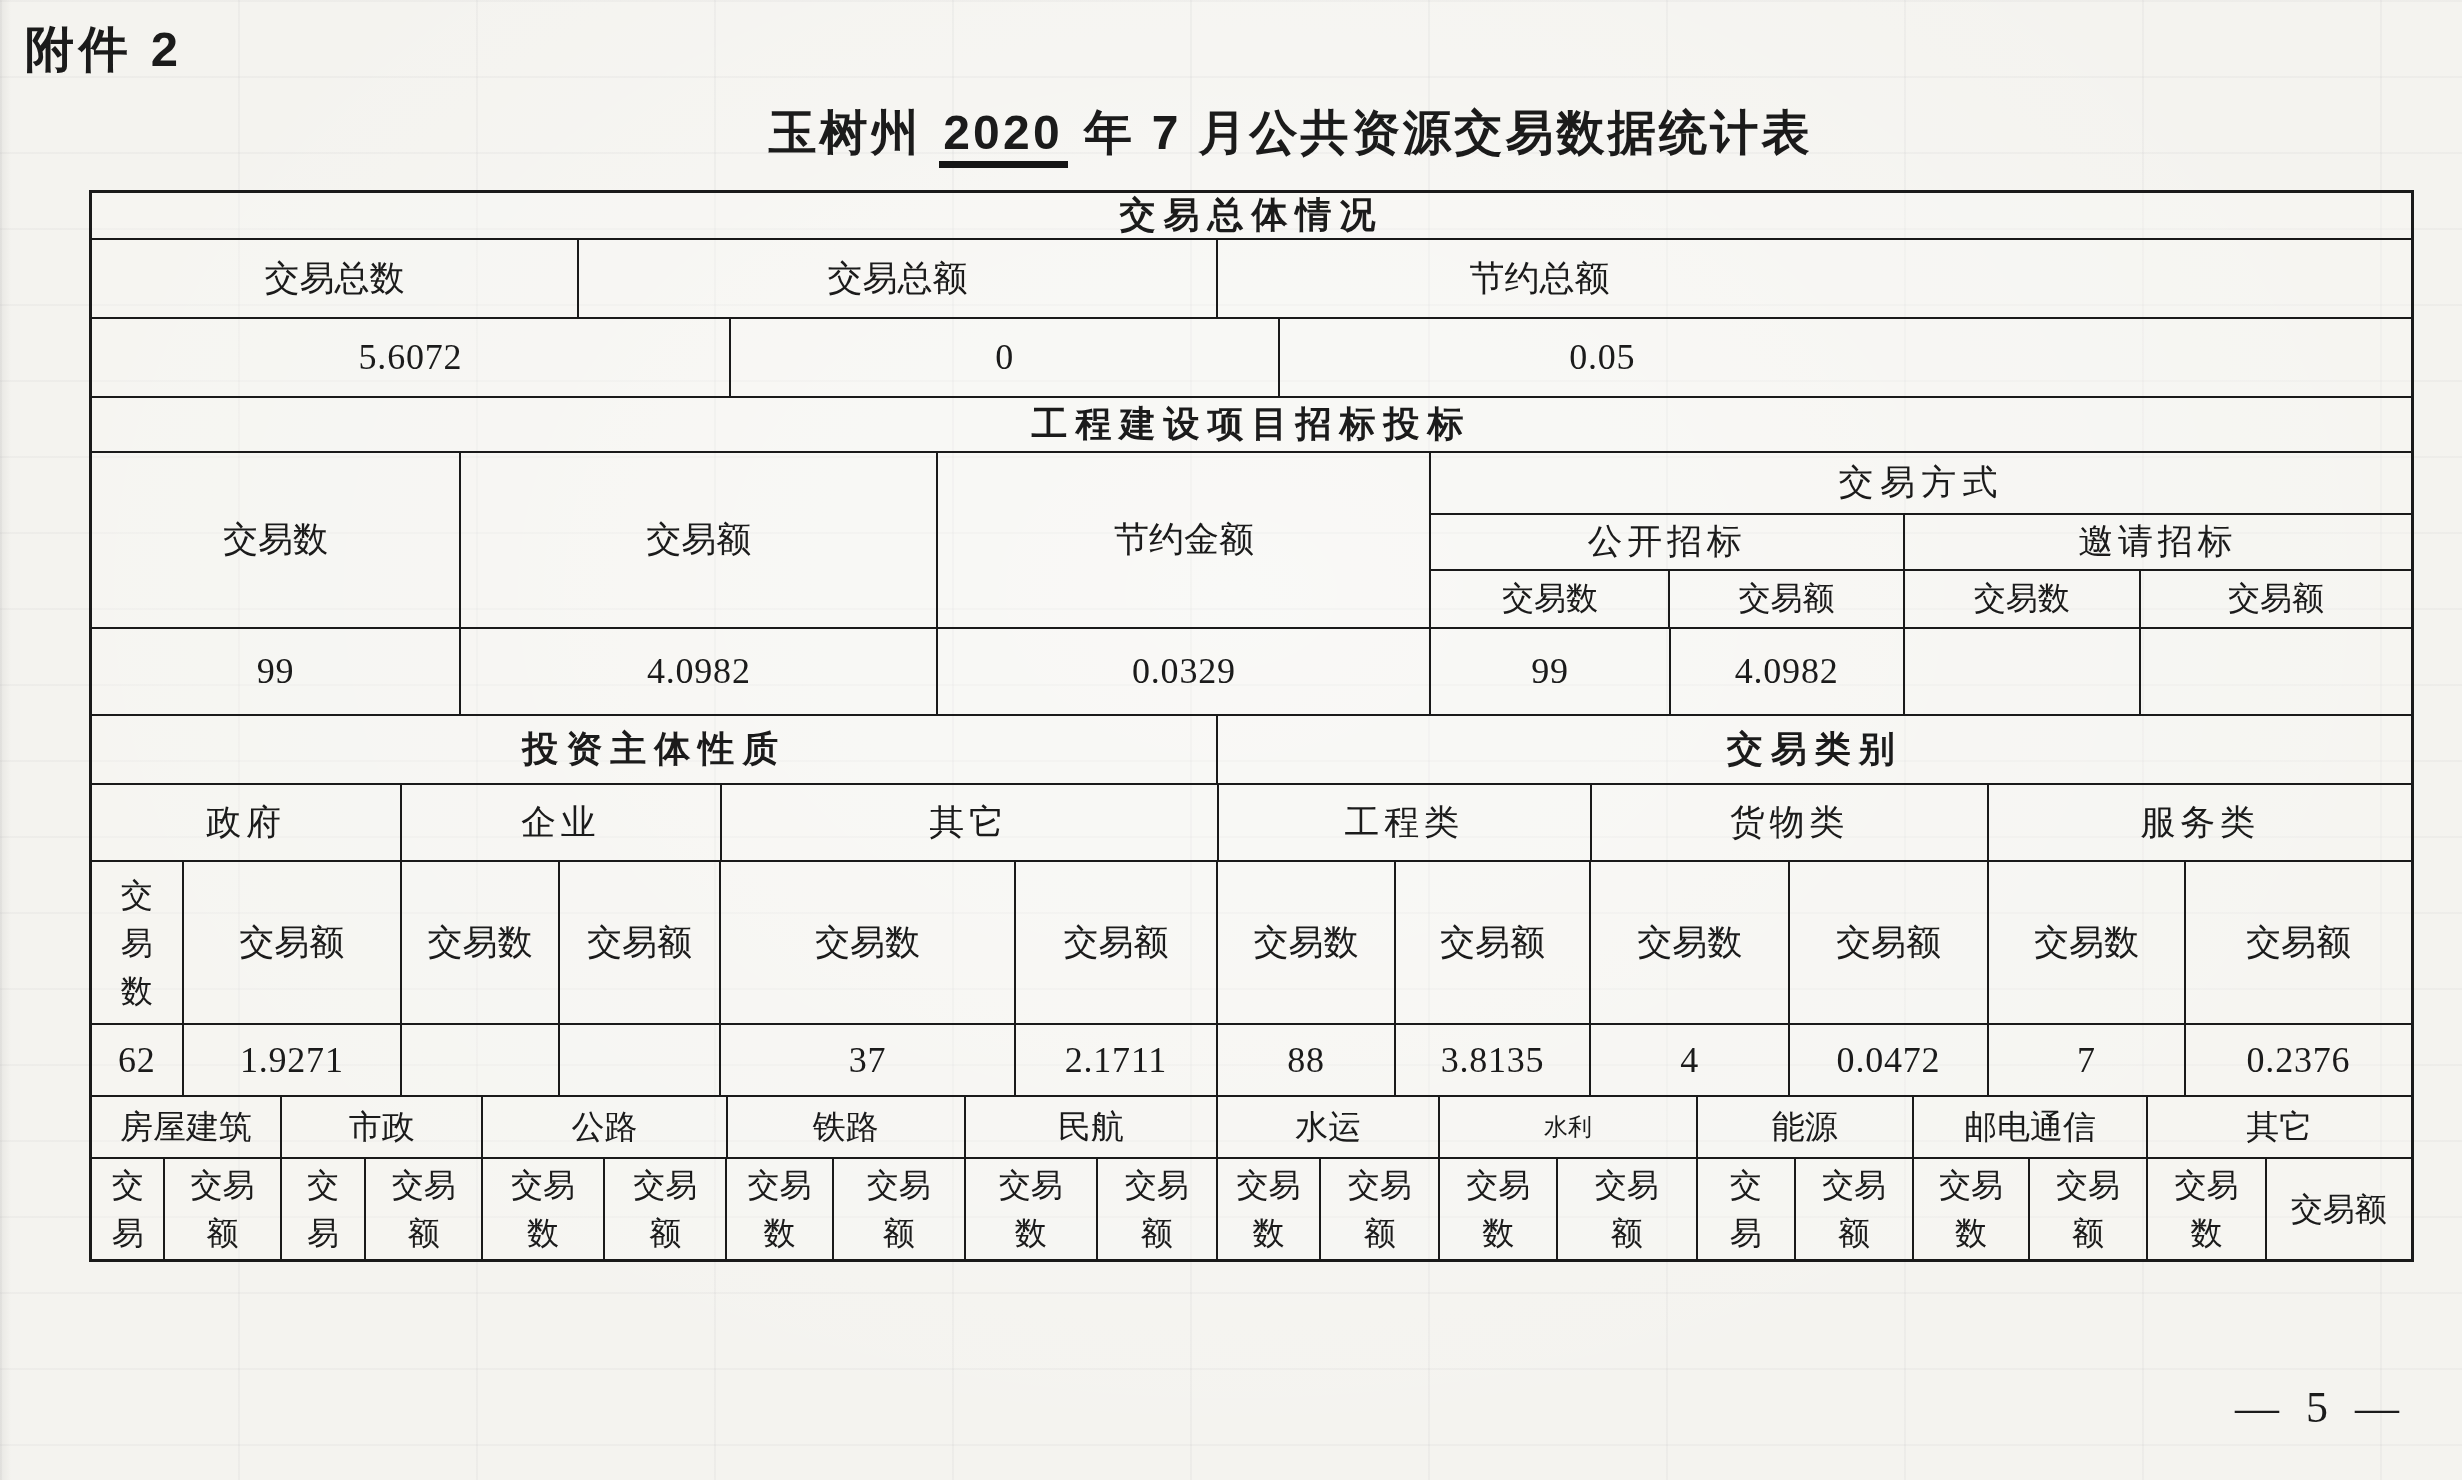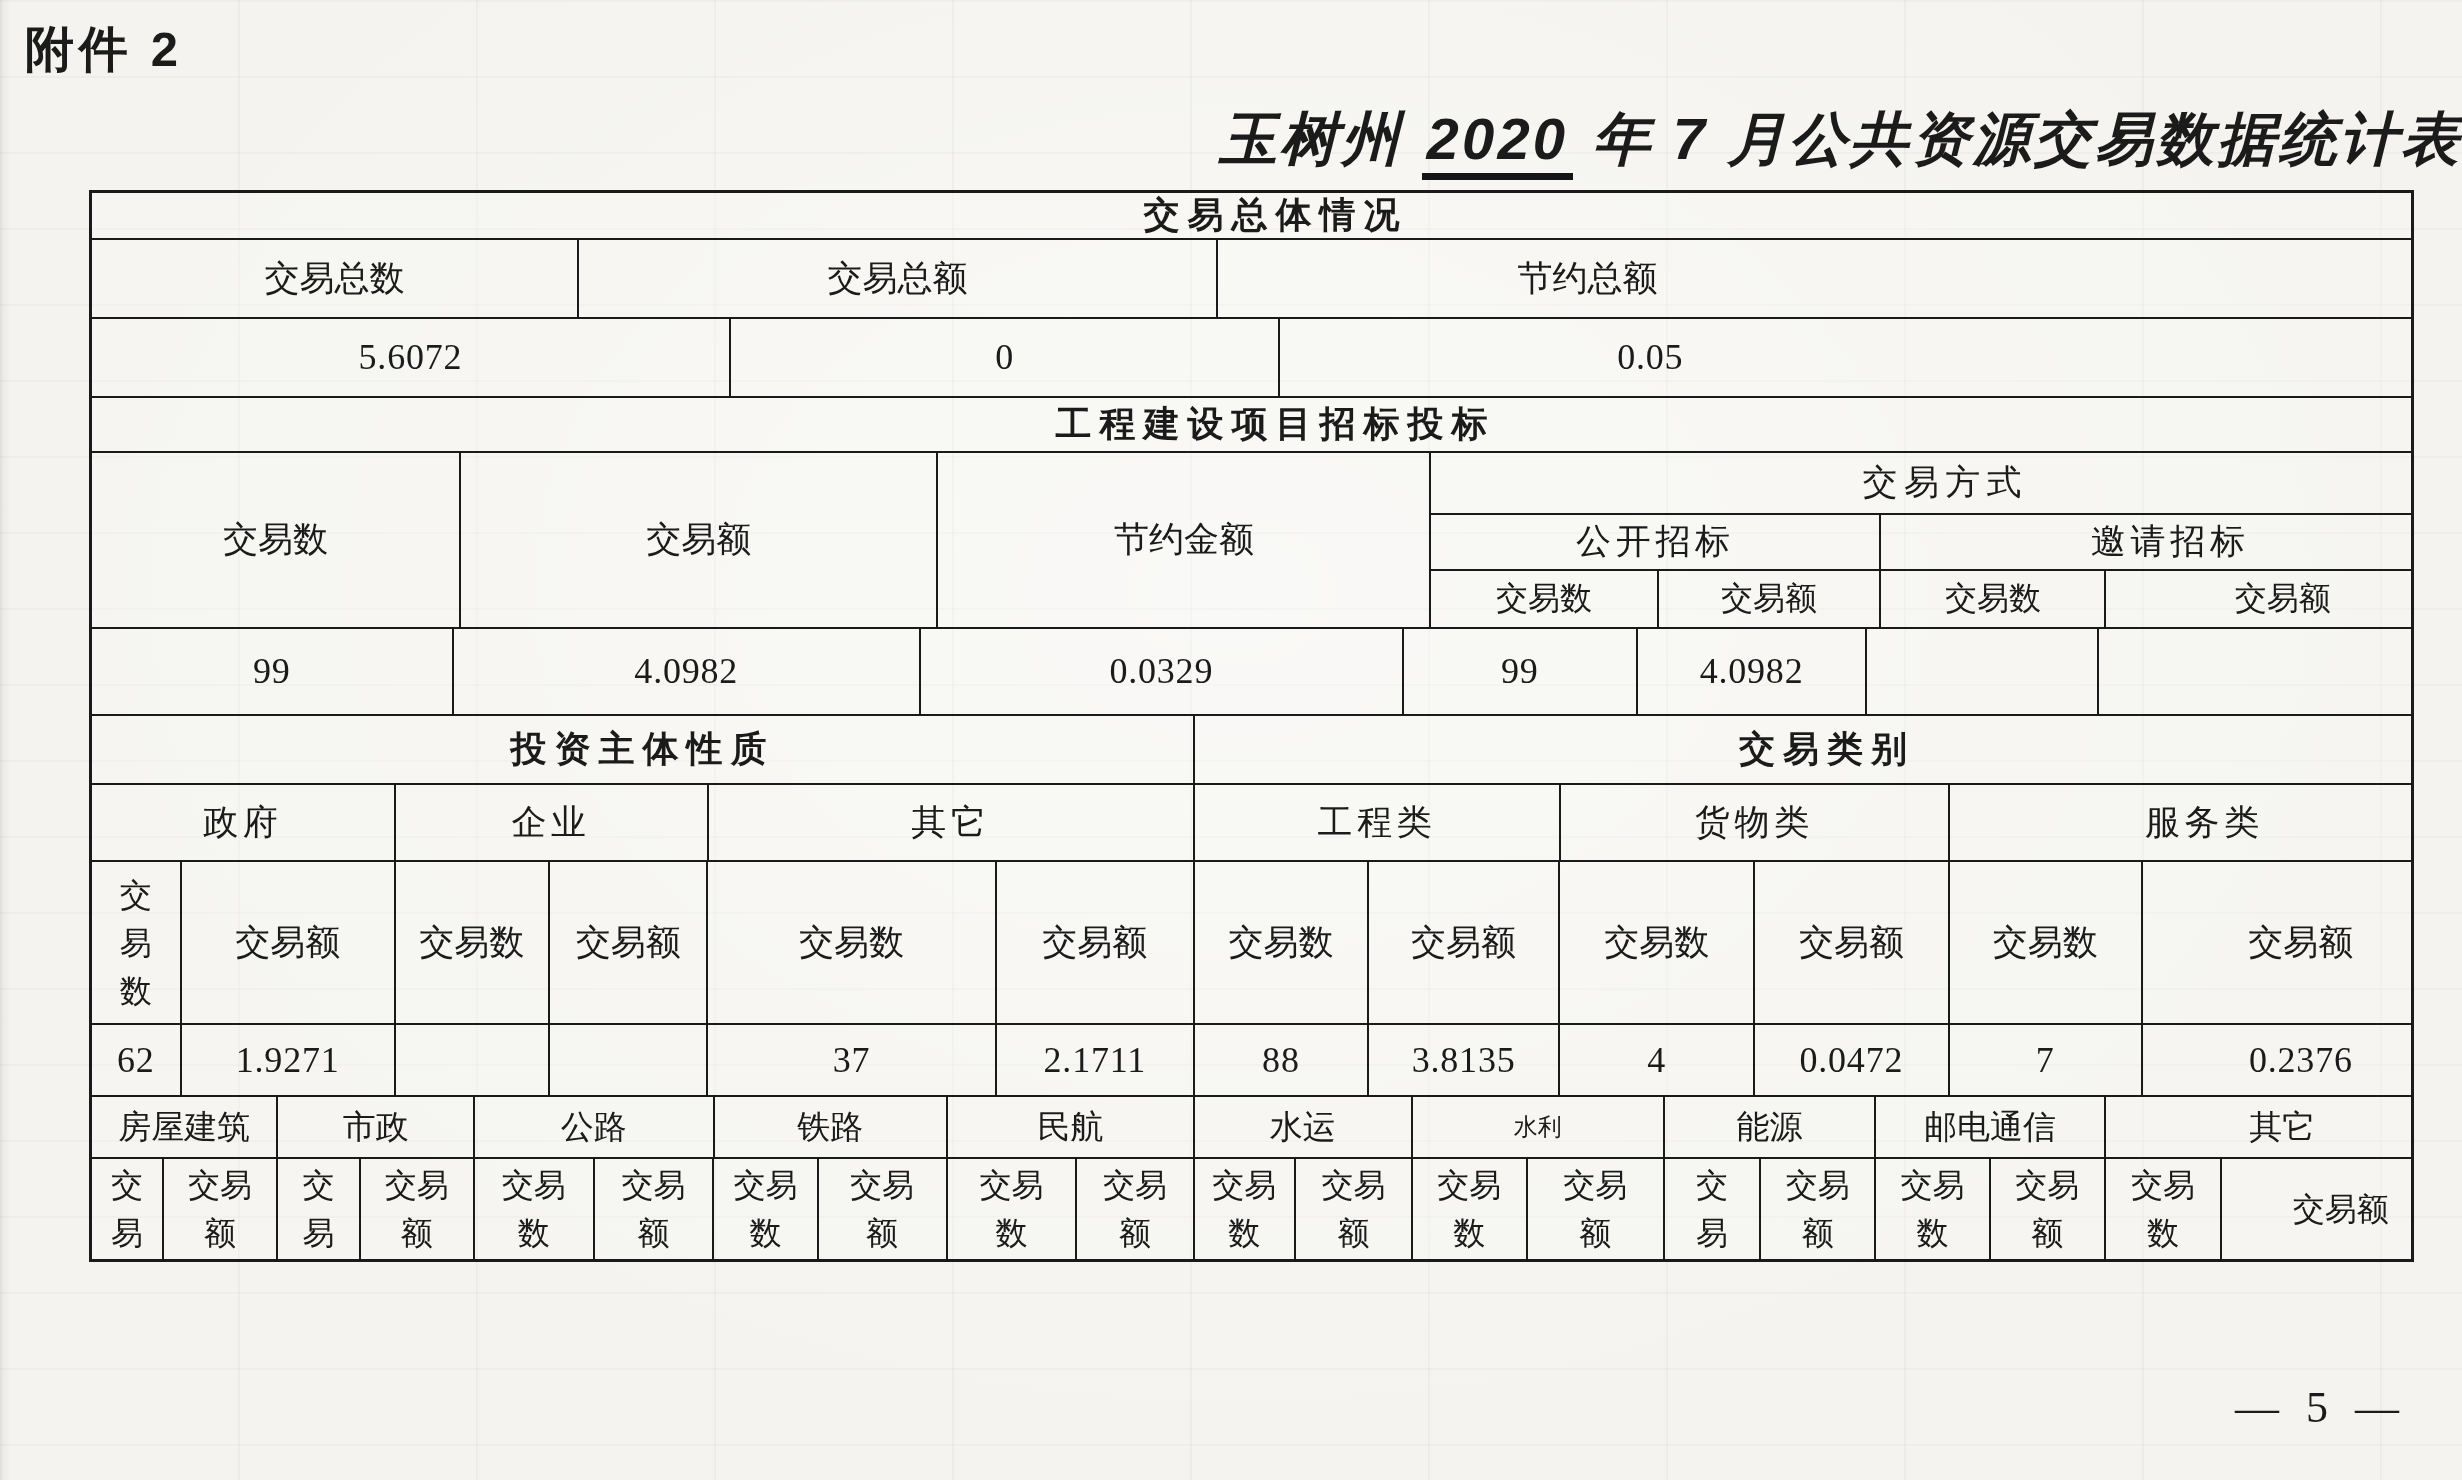--- a/index.html
+++ b/index.html
@@ -22,38 +22,38 @@
       repeating-linear-gradient(to bottom, rgba(110,110,122,.06) 0 2.4px, rgba(0,0,0,0) 2.4px 76px);
     opacity:.8;
   }
   .attachment{
     position:absolute;left:25px;top:17.4px;z-index:2;
     font-family:"Liberation Sans","DejaVu Sans",sans-serif;
     font-weight:900;font-size:49px;letter-spacing:4.7px;
   }
   .doc-title{
     position:absolute;left:0;top:101px;width:100%;z-index:2;
-    text-align:right;padding-left:119px;box-sizing:border-box;
+    text-align:center;padding-left:119px;box-sizing:border-box;
     font-family:"Liberation Sans","DejaVu Sans",sans-serif;
-    font-weight:900;font-size:58px;letter-spacing:3.2px;font-style:italic;
+    font-weight:900;font-size:48px;letter-spacing:3.2px;
   }
   .doc-title .u{border-bottom:7.1px solid #151515;padding:0 4.7px 1.6px 4.7px;}
   .tbl{
     position:absolute;left:89px;top:190px;width:2325px;height:1072px;z-index:1;
     border:3.2px solid #1a1a1a;box-sizing:border-box;
     display:flex;flex-direction:column;background:rgba(250,249,246,.35);
   }
   .band{display:flex;flex:0 0 auto;border-bottom:2.4px solid #1a1a1a;box-sizing:border-box;min-height:0;}
   .band.last{border-bottom:none;flex:1 1 auto;}
   .cell{
     display:flex;align-items:center;justify-content:center;text-align:center;
     border-right:2.4px solid #1a1a1a;box-sizing:border-box;
     font-size:35px;line-height:1.35;overflow:hidden;
   }
-  .cell.nr{border-right:none;margin-left:48px;}
+  .cell.nr{border-right:none;}
   .sect{font-weight:700;font-size:36px;letter-spacing:8px;}
   .val{font-size:36px;letter-spacing:0.8px;}
   .rblock{display:flex;flex-direction:column;box-sizing:border-box;}
   .rrow{display:flex;border-bottom:2.4px solid #1a1a1a;box-sizing:border-box;flex:0 0 auto;}
   .rrow.grow{flex:1 1 auto;border-bottom:none;}
   .t{display:inline-block;}
   .w2 .t{max-width:2.2em;word-break:break-all;}
   .stack .t{max-width:1.25em;word-break:break-all;}
   .sub{font-size:32px;line-height:1.5;}
   .pageno{

